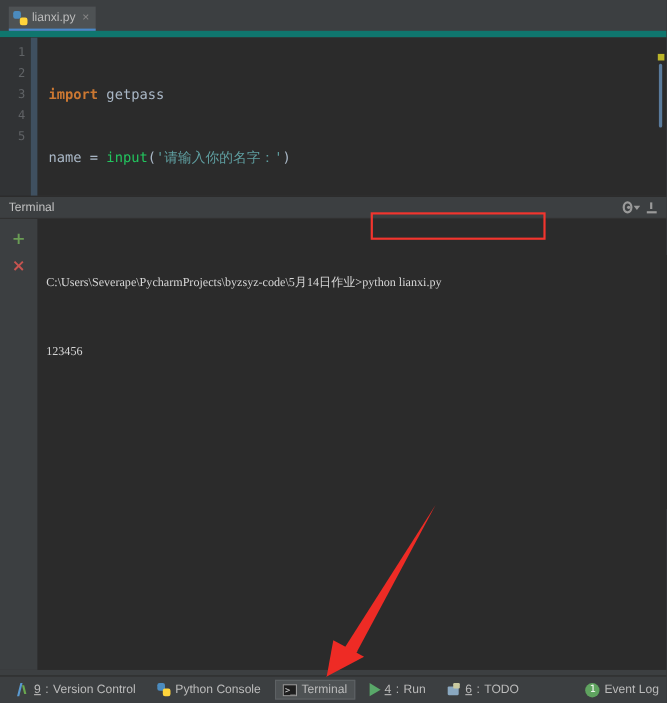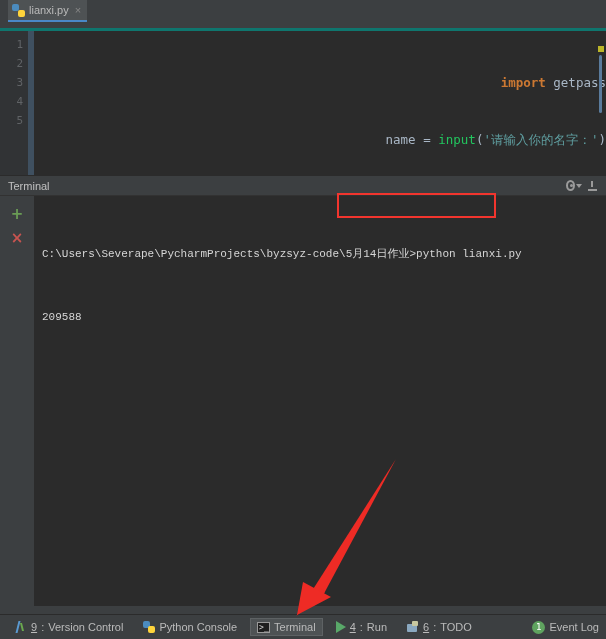--- a/index.html
+++ b/index.html
@@ -16,21 +16,22 @@
     color: #a9b7c6;
     position: relative;
     user-select: none;
   }
 
   
   .tabbar {
     height: 28px;
     background: #3c3f41;
     display: flex;
-    border-bottom: 3px solid #0f766e;
+    align-items: flex-end;
+    border-bottom: 6px solid #0f766e;
     position: relative;
   }
   .edtab {
     display: flex;
     align-items: center;
     height: 22px;
     margin-left: 8px;
     padding: 0 6px 0 4px;
     background: #4e5254;
     border-bottom: 2px solid #4a88c7;
@@ -92,21 +93,21 @@
   .codearea {
     flex: 1 1 auto;
     padding: 4px 0 0 10px;
     font-family: "DejaVu Sans Mono", monospace;
     font-size: 12.5px;
     line-height: 19px;
     white-space: pre;
     position: relative;
     overflow: hidden;
   }
-  .codearea .ln { height: 19px; text-align: right; }
+  .codearea .ln { height: 19px; }
   .kw      { color: #cc7832; font-weight: bold; }
   .plain   { color: #a9b7c6; }
   .fn      { color: #22c55e; }
   .strcn   { color: #5f9ea0; margin-top: 48px; }
   .ed-scroll {
     position: absolute;
     right: 4px;
     top: 24px;
     width: 3px;
     height: 58px;
@@ -211,21 +212,21 @@
     font-size: 15px;
     font-family: "DejaVu Sans", sans-serif;
     line-height: 1;
   }
   .rail-plus  { color: #6a9c55; font-weight: bold; }
   .rail-close { color: #c75450; font-weight: bold; }
 
   .term-out {
     flex: 1 1 auto;
     padding: 6px 0 0 8px;
-    font-family: Liberation Mono, monospace;
+    font-family: Liberation Serif, serif;
     font-size: 11px;
     line-height: 21px;
     color: #d6d6d6;
     white-space: pre;
     position: relative;
   }
   .term-out .tl { height: 21px; }
   .hl-box {
     position: absolute;
     left: 337px;
@@ -404,21 +405,21 @@
   </span>
 </div>
 
 <div class="term-body">
   <div class="term-rail">
     <div class="rail-btn rail-plus">+</div>
     <div class="rail-btn rail-close">×</div>
   </div>
   <div class="term-out">
     <div class="tl"><span>C:\Users\Severape\PycharmProjects\byzsyz-code\5月14日作业&gt;</span><span>python lianxi.py</span></div>
-    <div class="tl">209588</div>
+    <div class="tl">123456</div>
     <div class="tl"></div>
     
   </div>
 </div>
 
 <div class="hl-box"></div>
 
 <svg class="arrow-svg" viewBox="0 0 606 639">
   <polygon points="396,459 310,594 320,601" fill="#ee2b25"></polygon>
   <polygon points="325,592 296,616 320,588" fill="#ee2b25"></polygon>

